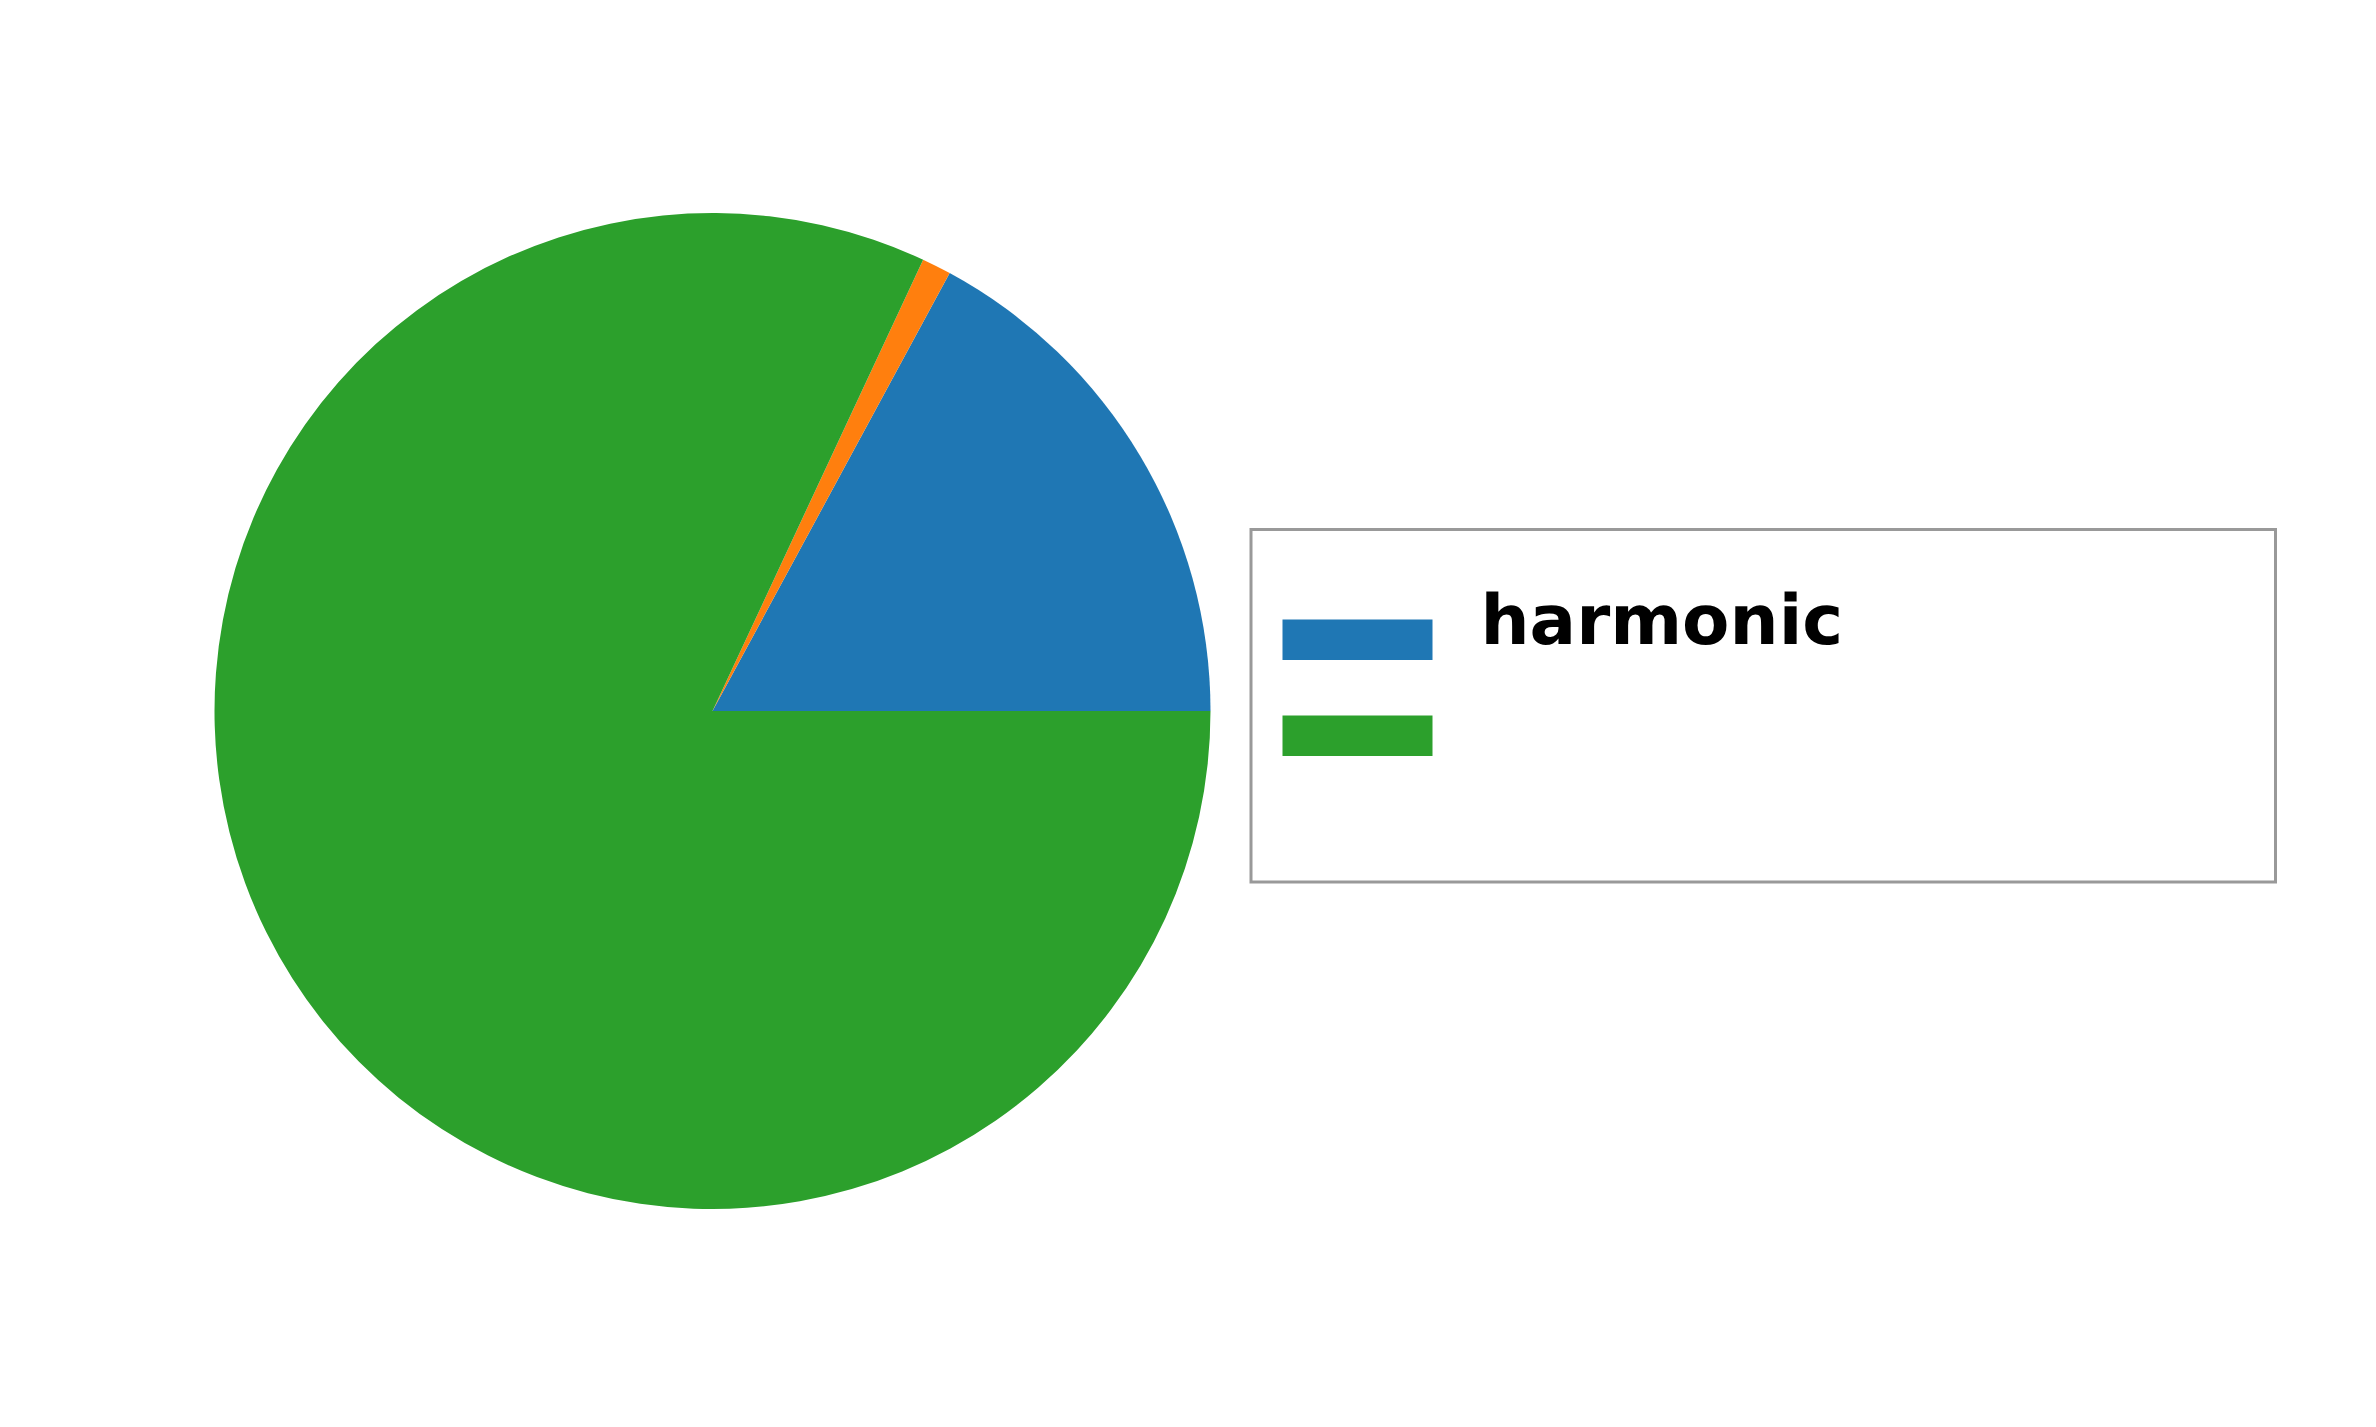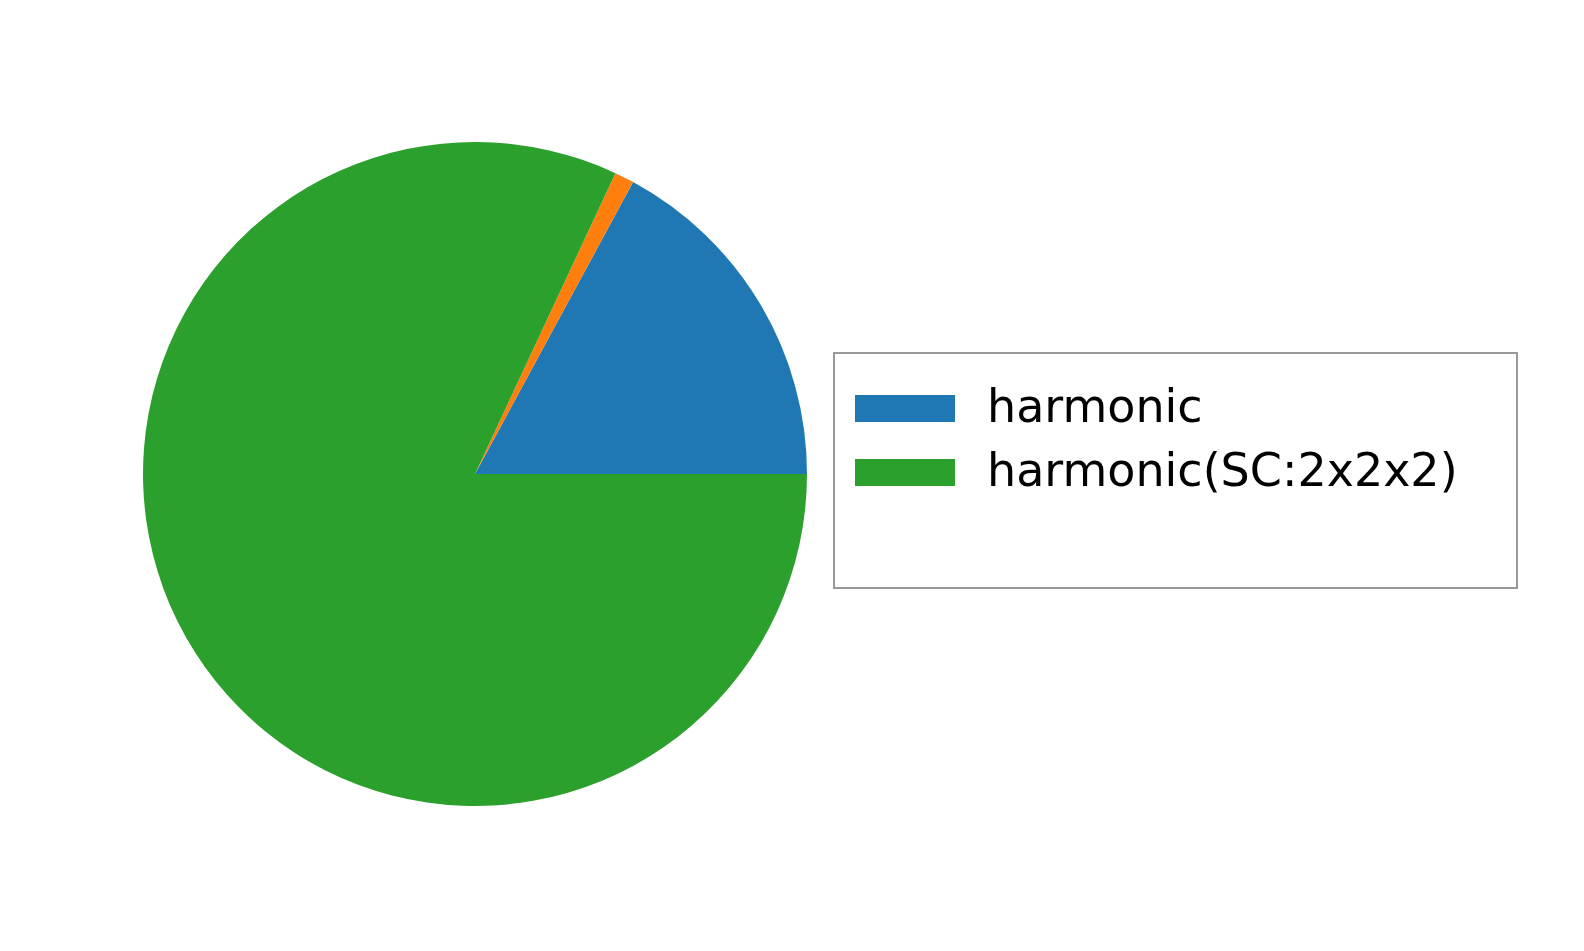--- a/index.html
+++ b/index.html
@@ -68,22 +68,23 @@
     top: 352px;
     width: 685px;
     height: 237px;
     box-sizing: border-box;
     border: 2px solid #999999;
     background: #ffffff;
     padding: 22px 0 0 20px;
   }
   .legend-row {
     display: flex;
-    align-items: center;
+    align-items: flex-end;
     height: 64px;
+    font-weight: bold;
   }
   .legend-swatch {
     width: 100px;
     height: 27px;
     flex: 0 0 auto;
     margin-right: 32px;
   }
   .legend-label {
     font-size: 46px;
     line-height: 1;
@@ -111,18 +112,17 @@
   <div id="legend" style="border-color: rgb(153, 153, 153); background: rgb(255, 255, 255);">
 
     <div class="legend-row">
       <span class="legend-swatch" style="background: rgb(31, 119, 180);"></span>
       <span class="legend-label">harmonic</span>
     </div>
 
 
     <div class="legend-row">
       <span class="legend-swatch" style="background: rgb(44, 160, 44);"></span>
-      <span class="legend-label">harmonic(SC:2x2x2)</span>
     </div>
 
   </div>
 
 </div>
 
 </body></html>

